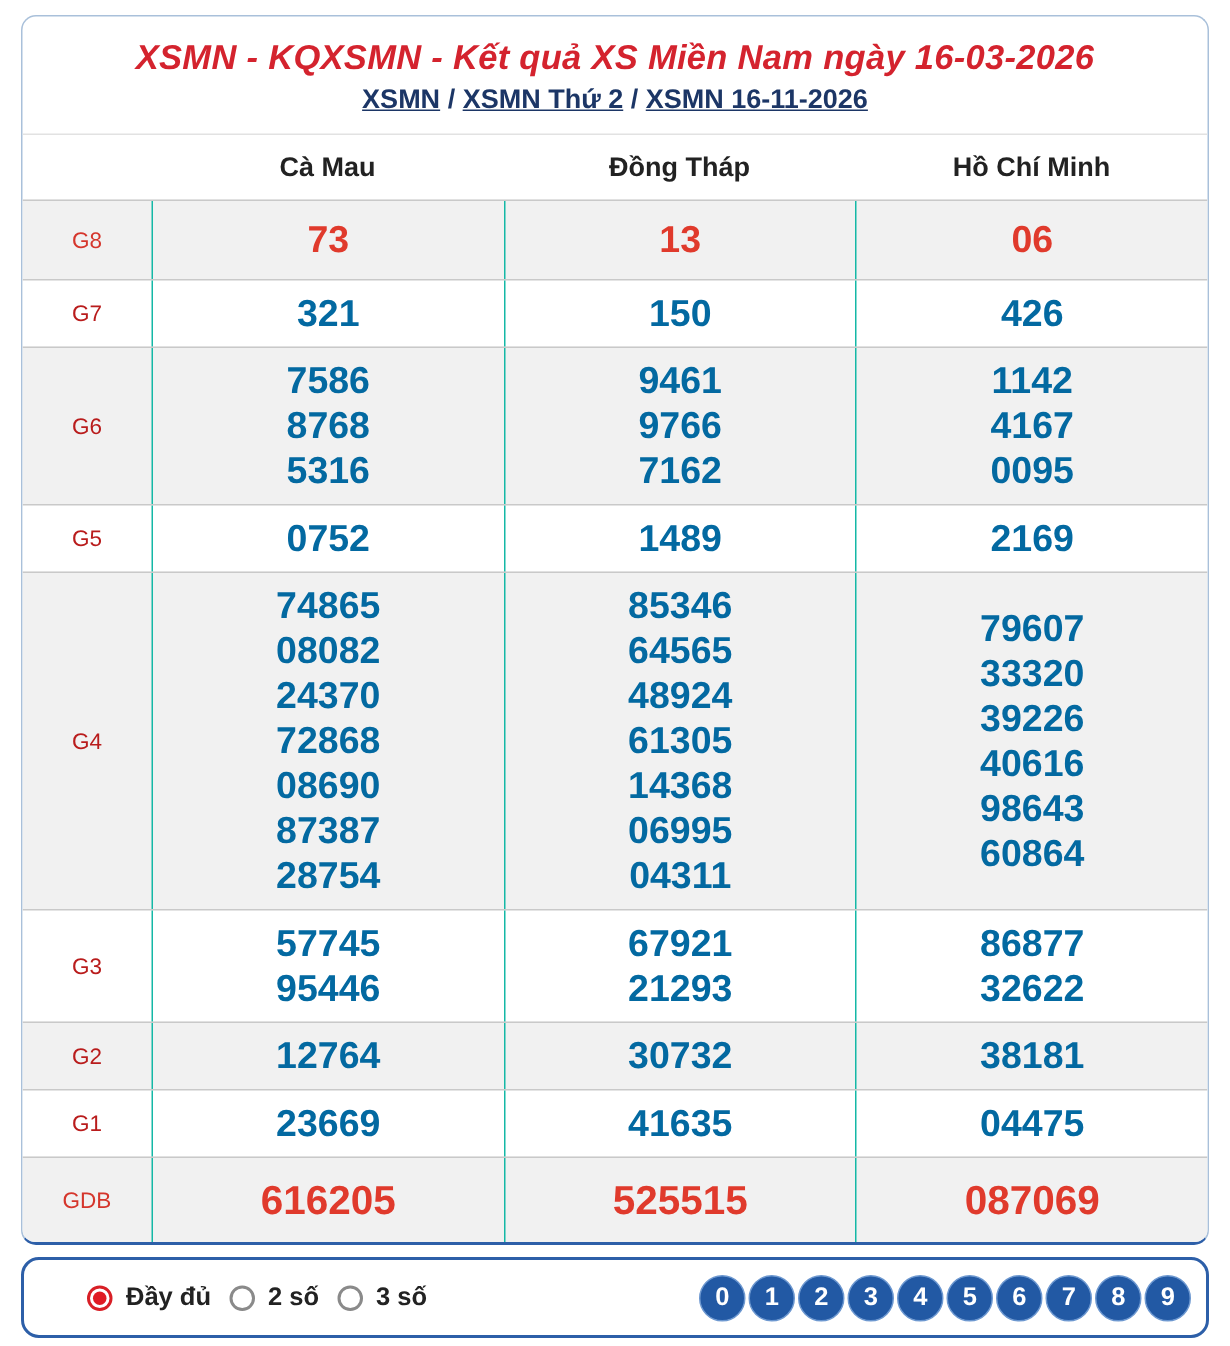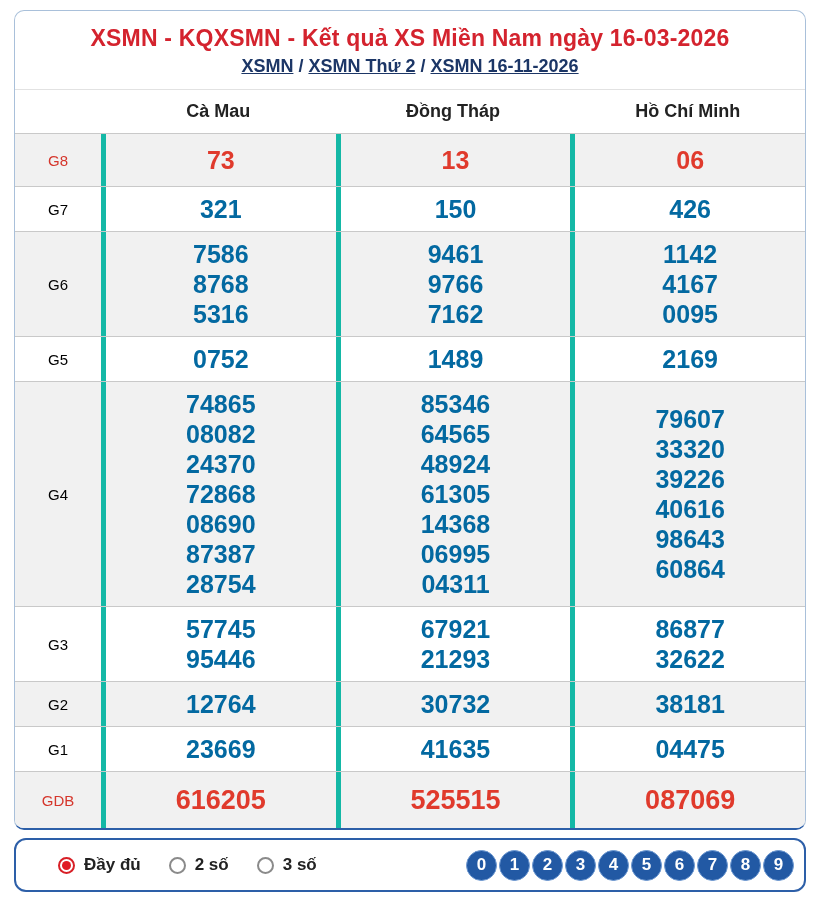--- a/index.html
+++ b/index.html
@@ -14,20 +14,21 @@
     background: #ffffff;
     overflow: hidden;
   }
   .page-title {
     text-align: center;
     color: #d4232e;
     font-size: 23px;
     font-weight: bold;
     padding: 14px 10px 4px 10px;
     letter-spacing: .2px;
+    font-style: italic;
   }
   .breadcrumb {
     text-align: center;
     font-size: 18px;
     font-weight: bold;
     color: #1c3666;
     padding-bottom: 12px;
   }
   .breadcrumb a {
     color: #1c3666;
@@ -54,27 +55,27 @@
   .prize-row { border-top: 1px solid #c9c9c9; }
   .prize-row.odd  { background: #ffffff; }
   .prize-row.even { background: #f1f1f1; }
 
   .prize-label {
     align-self: stretch;
     display: flex;
     align-items: center;
     justify-content: center;
     font-size: 15px;
-    color: #000000;
+    color: #b91c1c;
   }
   .prize-label.hl { color: #d5362c; }
 
   .prize-cell {
     align-self: stretch;
-    border-left: 5px solid #14b8a6;
+    border-left: 1px solid #14b8a6;
     display: flex;
     flex-direction: column;
     justify-content: center;
     text-align: center;
     padding: 7px 0;
   }
   .prize-value {
     font-size: 25px;
     font-weight: bold;
     color: #0369a1;
@@ -90,21 +91,21 @@
     width: 792px;
     height: 54px;
     border: 2px solid #2d5fa8;
     border-radius: 12px;
     background: #ffffff;
     display: flex;
     align-items: center;
     justify-content: space-between;
     padding: 0 10px 0 42px;
   }
-  .radio-group { display: flex; align-items: center; gap: 28px; }
+  .radio-group { display: flex; align-items: center; gap: 12px; }
   .radio-option { display: flex; align-items: center; gap: 9px; cursor: pointer; }
   .radio-circle {
     width: 17px; height: 17px;
     border-radius: 50%;
     border: 2px solid #8a8a8a;
     background: #ffffff;
     display: flex; align-items: center; justify-content: center;
   }
   .radio-option.selected .radio-circle { border-color: #d81f26; }
   .radio-dot { width: 9px; height: 9px; border-radius: 50%; background: transparent; }

